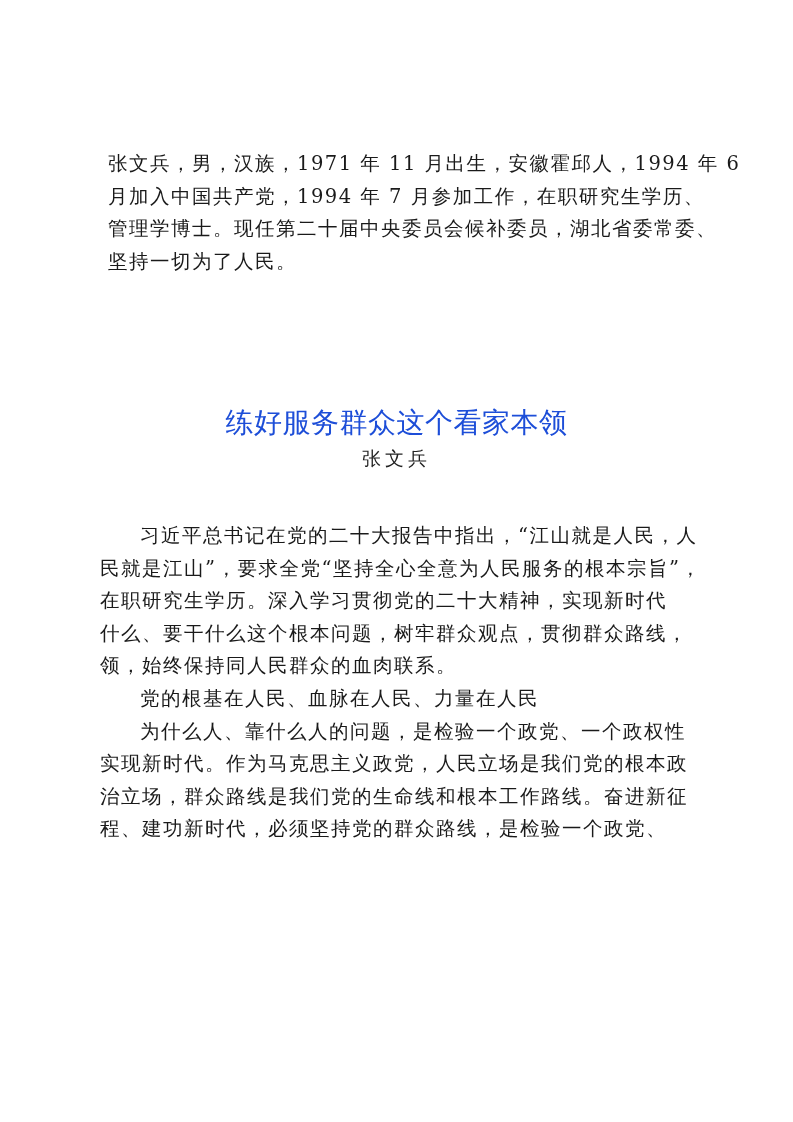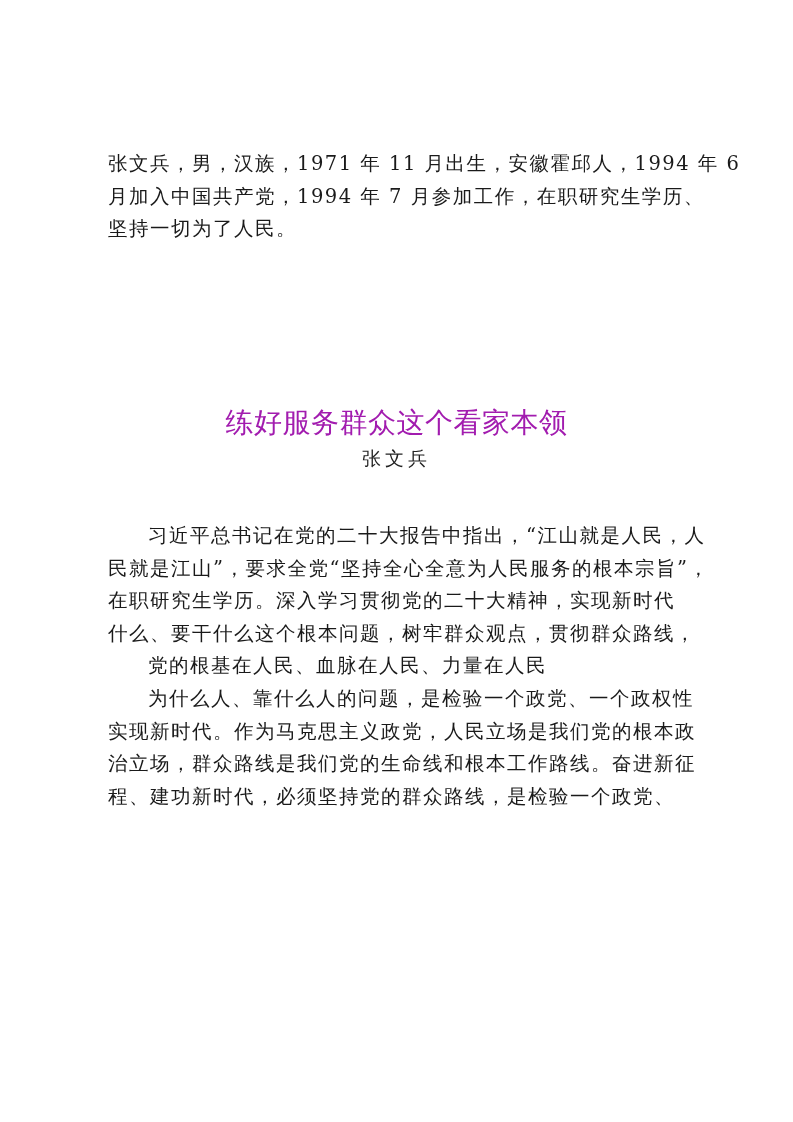--- a/index.html
+++ b/index.html
@@ -38,65 +38,67 @@
       position: absolute;
       left: 0;
       top: 403px;
       width: 793px;
       text-align: center;
     }
     .title {
       font-size: 28px;
       line-height: 40px;
       letter-spacing: 0.5px;
-      color: #a21caf;
+      color: #1d4ed8;
     }
     .author {
       font-size: 19px;
       line-height: 30px;
       letter-spacing: 4px;
       margin-top: 0px;
       color: #222;
     }
     .body-text {
       position: absolute;
-      left: 108px;
+      left: 100px;
       top: 520px;
       width: 590px;
     }
     .body-text .line {
       height: 32.6px;
       line-height: 32.6px;
     }
     .indent {
       padding-left: 40px;
     }
   </style>
 </head>
 <body>
 
 <div class="page">
 
   <div class="bio">
     <div class="line">张文兵，男，汉族，1971 年 11 月出生，安徽霍邱人，1994 年 6</div>
     <div class="line">月加入中国共产党，1994 年 7 月参加工作，在职研究生学历、</div>
+    <div class="line">管理学博士。现任第二十届中央委员会候补委员，湖北省委常委、</div>
     <div class="line">坚持一切为了人民。</div>
   </div>
 
   <div class="title-block">
     <div class="title">练好服务群众这个看家本领</div>
     <div class="author">张文兵</div>
   </div>
 
   <div class="body-text">
     <div class="paragraph">
       <div class="line indent">习近平总书记在党的二十大报告中指出，“江山就是人民，人</div>
       <div class="line">民就是江山”，要求全党“坚持全心全意为人民服务的根本宗旨”，</div>
       <div class="line">在职研究生学历。深入学习贯彻党的二十大精神，实现新时代</div>
       <div class="line">什么、要干什么这个根本问题，树牢群众观点，贯彻群众路线，</div>
+      <div class="line">领，始终保持同人民群众的血肉联系。</div>
     </div>
     <div class="line indent">党的根基在人民、血脉在人民、力量在人民</div>
     <div class="paragraph">
       <div class="line indent">为什么人、靠什么人的问题，是检验一个政党、一个政权性</div>
       <div class="line">实现新时代。作为马克思主义政党，人民立场是我们党的根本政</div>
       <div class="line">治立场，群众路线是我们党的生命线和根本工作路线。奋进新征</div>
       <div class="line">程、建功新时代，必须坚持党的群众路线，是检验一个政党、</div>
     </div>
   </div>
 

